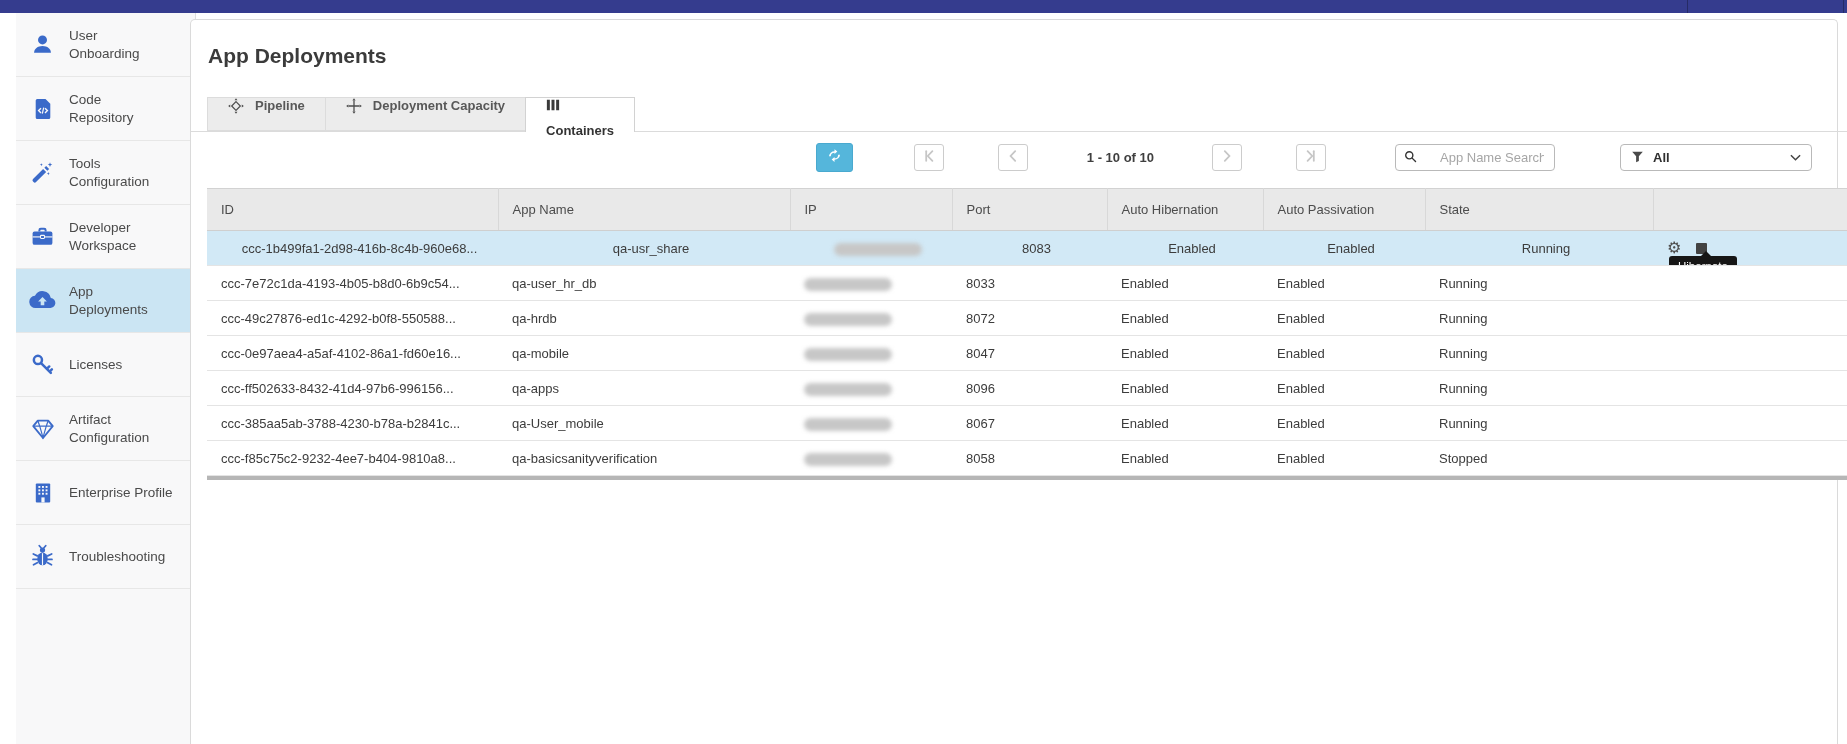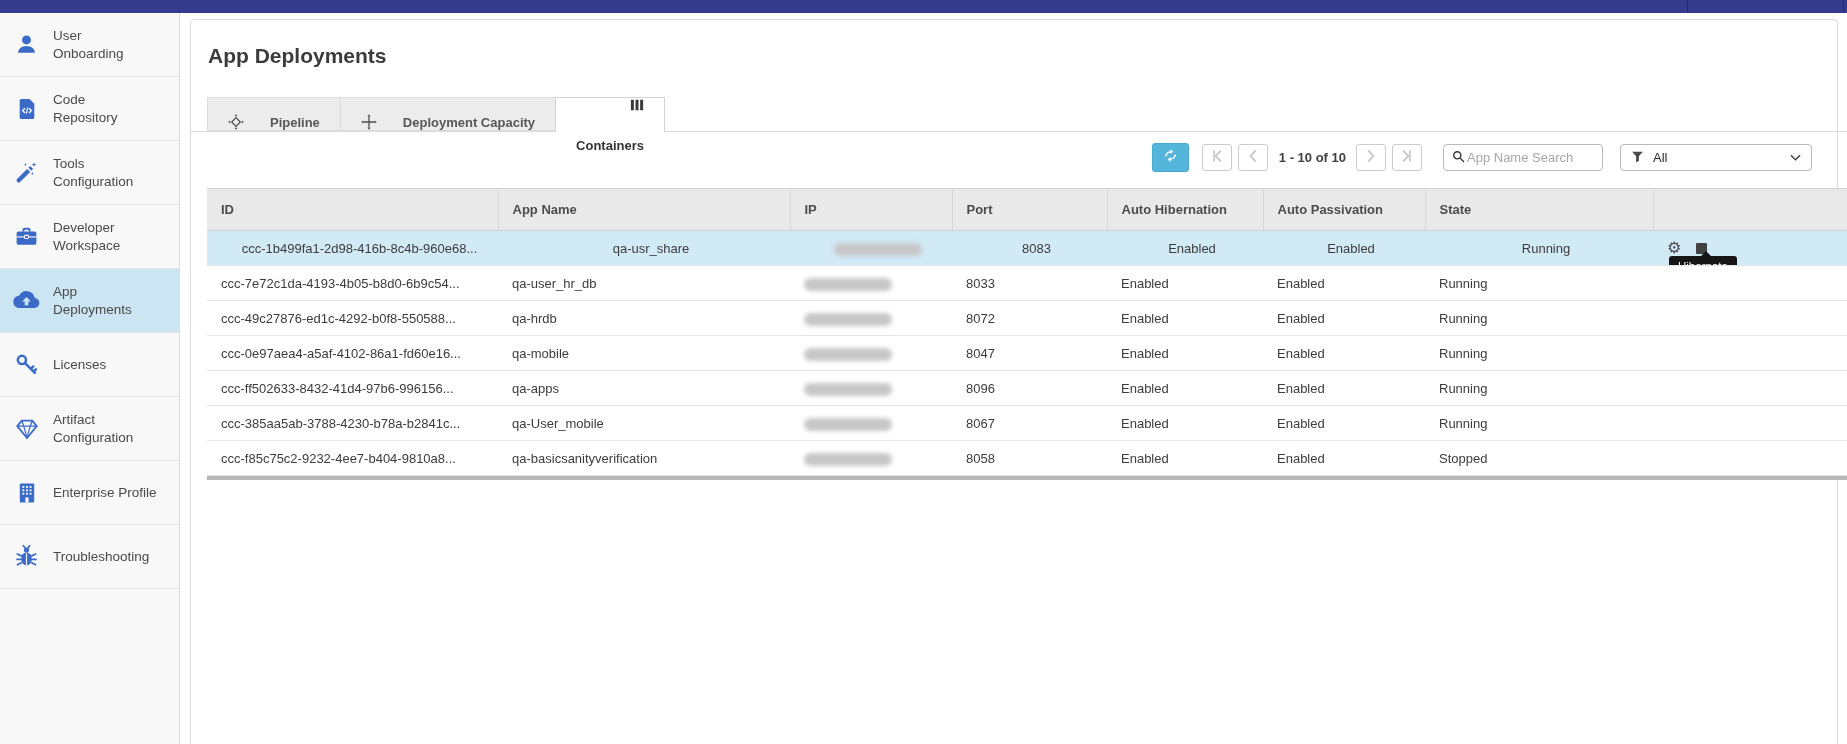--- a/index.html
+++ b/index.html
@@ -4,65 +4,65 @@
 <style>
   html,body{margin:0;padding:0;background:#fff;}
   .app{position:relative;width:1847px;height:744px;overflow:hidden;background:#fff;
        font-family:"Liberation Sans","DejaVu Sans",sans-serif;-webkit-font-smoothing:antialiased;}
 
   
   .topbar{position:absolute;left:0;top:0;width:1847px;height:13px;background:#353c8e;}
   .tb-div{position:absolute;top:0;width:1px;height:13px;background:rgba(0,0,0,.28);}
 
   
-  .sidebar{position:absolute;left:0;top:13px;width:180px;height:731px;background:#f8f8f9;
+  .sidebar{position:absolute;left:16px;top:13px;width:180px;height:731px;background:#f8f8f9;
            border-right:1px solid #dedede;box-sizing:border-box;}
   .side-item{display:flex;align-items:center;height:64px;border-bottom:1px solid #e7e7e7;
              padding:0 8px 0 13px;cursor:pointer;box-sizing:border-box;}
   .side-item.active{background:#cbe5f3;}
   .side-icon{width:27px;height:27px;flex:none;color:#3b6ac9;display:flex;align-items:center;justify-content:center;margin-right:13px;}
   .side-icon svg{display:block;}
   .side-label{font-size:13.5px;color:#4a4a4a;line-height:1.3;white-space:pre-line;}
 
   
   .card{position:absolute;left:190px;top:19px;width:1648px;height:725px;background:#fff;
         border:1px solid #dadada;border-bottom:none;border-radius:5px 5px 0 0;box-sizing:border-box;}
   .page-title{position:absolute;left:17px;top:24px;font-size:21px;font-weight:bold;color:#3b3b3b;}
 
   
   .tabs{position:absolute;left:0;top:77px;width:100%;height:34px;border-bottom:1px solid #dbdbdb;
         padding-left:16px;box-sizing:content-box;display:flex;align-items:flex-start;}
-  .tab{box-sizing:border-box;height:34px;display:flex;align-items:flex-end;gap:26px;padding:0 20px;
+  .tab{box-sizing:border-box;height:34px;display:flex;align-items:flex-start;gap:11px;padding:0 20px;
        background:#ececec;border:1px solid #dcdcdc;font-size:13px;font-weight:bold;color:#585858;
        cursor:pointer;margin-right:-1px;}
   .tab.active{height:35px;background:#fff;border:1px solid #d2d2d2;border-bottom:none;color:#333;z-index:2;position:relative;flex-direction:column;}
   .tab-icon{display:flex;align-items:center;}
 
   
-  .toolbar{position:absolute;top:123px;right:25px;display:flex;align-items:center;}
+  .toolbar{position:absolute;top:123px;right:25px;display:flex;align-items:center;gap:48px;}
   .refresh-btn{width:37px;height:29px;background:#55b6db;border-radius:3px;display:flex;align-items:center;
                justify-content:center;cursor:pointer;margin-right:13px;border:1px solid #49a9cf;box-sizing:border-box;}
   .pg-btn{width:30px;height:27px;border:1px solid #cccccc;border-radius:3px;background:#fff;display:flex;
           align-items:center;justify-content:center;margin-right:6px;box-sizing:border-box;}
   .pg-range{font-size:13px;font-weight:bold;color:#3f3f3f;margin:0 10px 0 5px;white-space:nowrap;}
   .search-box{width:160px;height:27px;border:1px solid #b9b9b9;border-radius:4px;display:flex;align-items:center;
               padding:0 8px;margin-left:15px;margin-right:17px;box-sizing:border-box;background:#fff;}
-  .search-box input{border:none;outline:none;font-size:13px;width:100%;color:#333;margin-left:0;background:transparent;
+  .search-box input{border:none;outline:none;font-size:13px;width:100%;color:#333;margin-left:21px;background:transparent;
                     font-family:"Liberation Sans","DejaVu Sans",sans-serif;}
   .search-box input::placeholder{color:#a6a6a6;}
   .filter-box{width:192px;height:27px;border:1px solid #b9b9b9;border-radius:4px;display:flex;align-items:center;
-              padding:0 10px;box-sizing:border-box;cursor:pointer;background:#fff;}
+              padding:0 10px;box-sizing:border-box;cursor:pointer;background:#fff;font-weight:bold;}
   .filter-label{font-size:13px;color:#2f2f2f;margin-left:9px;}
   .filter-chevron{margin-left:auto;display:flex;align-items:center;}
 
   
   .table-wrap{position:absolute;left:16px;top:168px;width:1640px;}
   table{border-collapse:collapse;table-layout:fixed;width:1640px;}
   thead th{height:41px;background:#e9e9e9;border-top:1px solid #d2d2d2;border-bottom:1px solid #cfcfcf;
-           border-right:1px solid #d8d8d8;text-align:left;padding:0 0 0 14px;font-size:13px;color:#4c4c4c;font-weight:bold;}
+           border-right:1px solid #d8d8d8;text-align:left;padding:0 0 0 14px;font-size:13px;color:#4c4c4c;font-weight:normal;}
   thead th:last-child{border-right:none;}
   tbody td{height:34px;border-bottom:1px solid #e4e4e4;padding:0 0 0 14px;font-size:13px;color:#3c3c3c;
            white-space:nowrap;overflow:hidden;}
   tbody tr{cursor:pointer;background:#fff;}
   tbody tr.selected td{background:#d2e9f6;text-align:center;}
   .ip-blur{display:inline-block;width:88px;height:13px;border-radius:7px;background:#c7c7c7;filter:blur(2px);vertical-align:middle;}
   .bottom-bar{height:4px;background:#b6b6b6;width:1640px;}
 
   
   .action-wrap{position:relative;display:flex;align-items:center;gap:15px;height:34px;}

